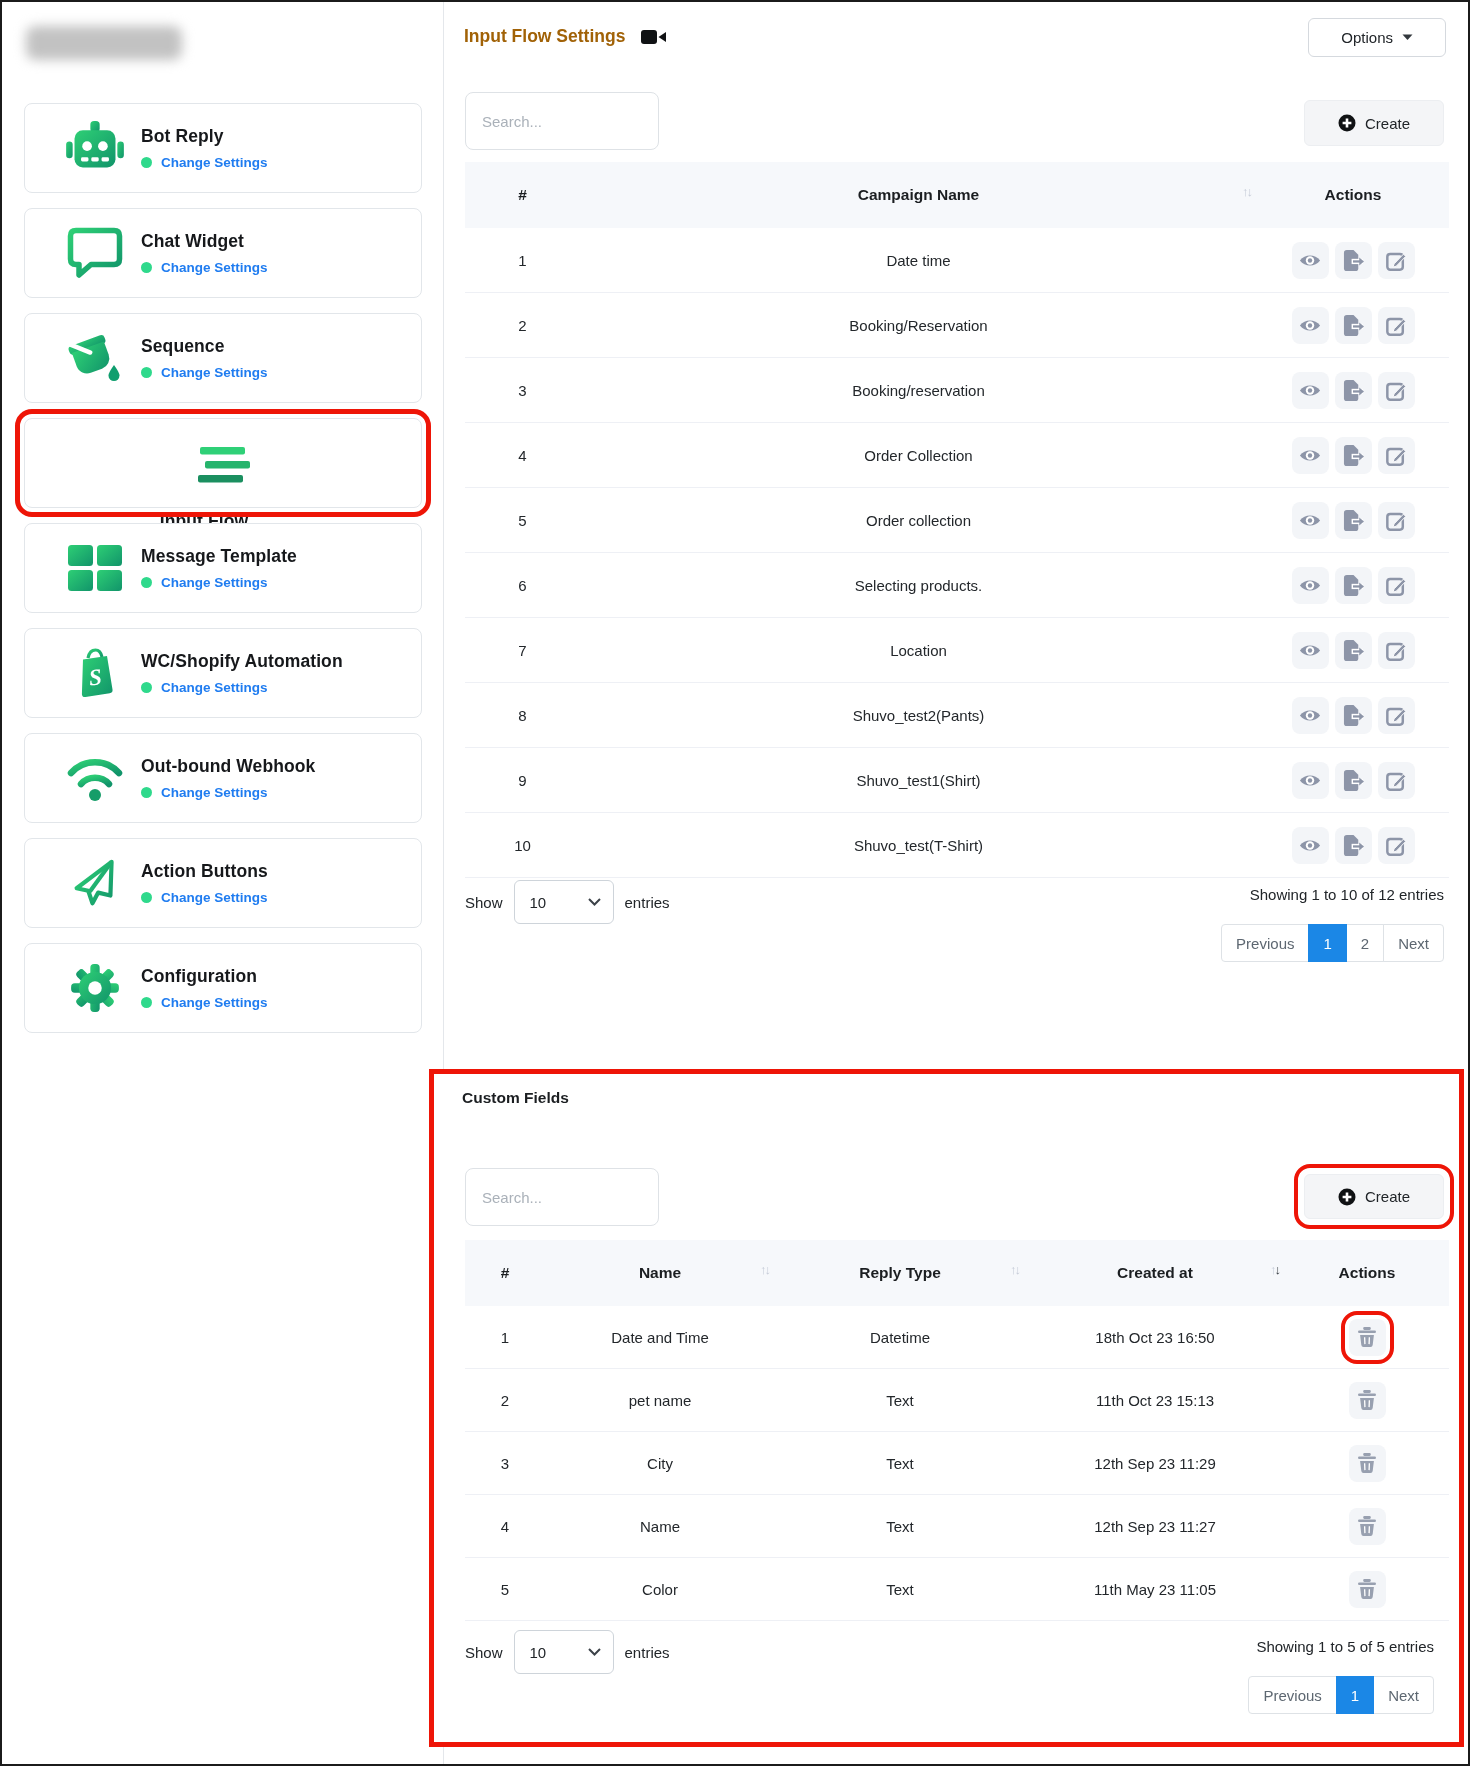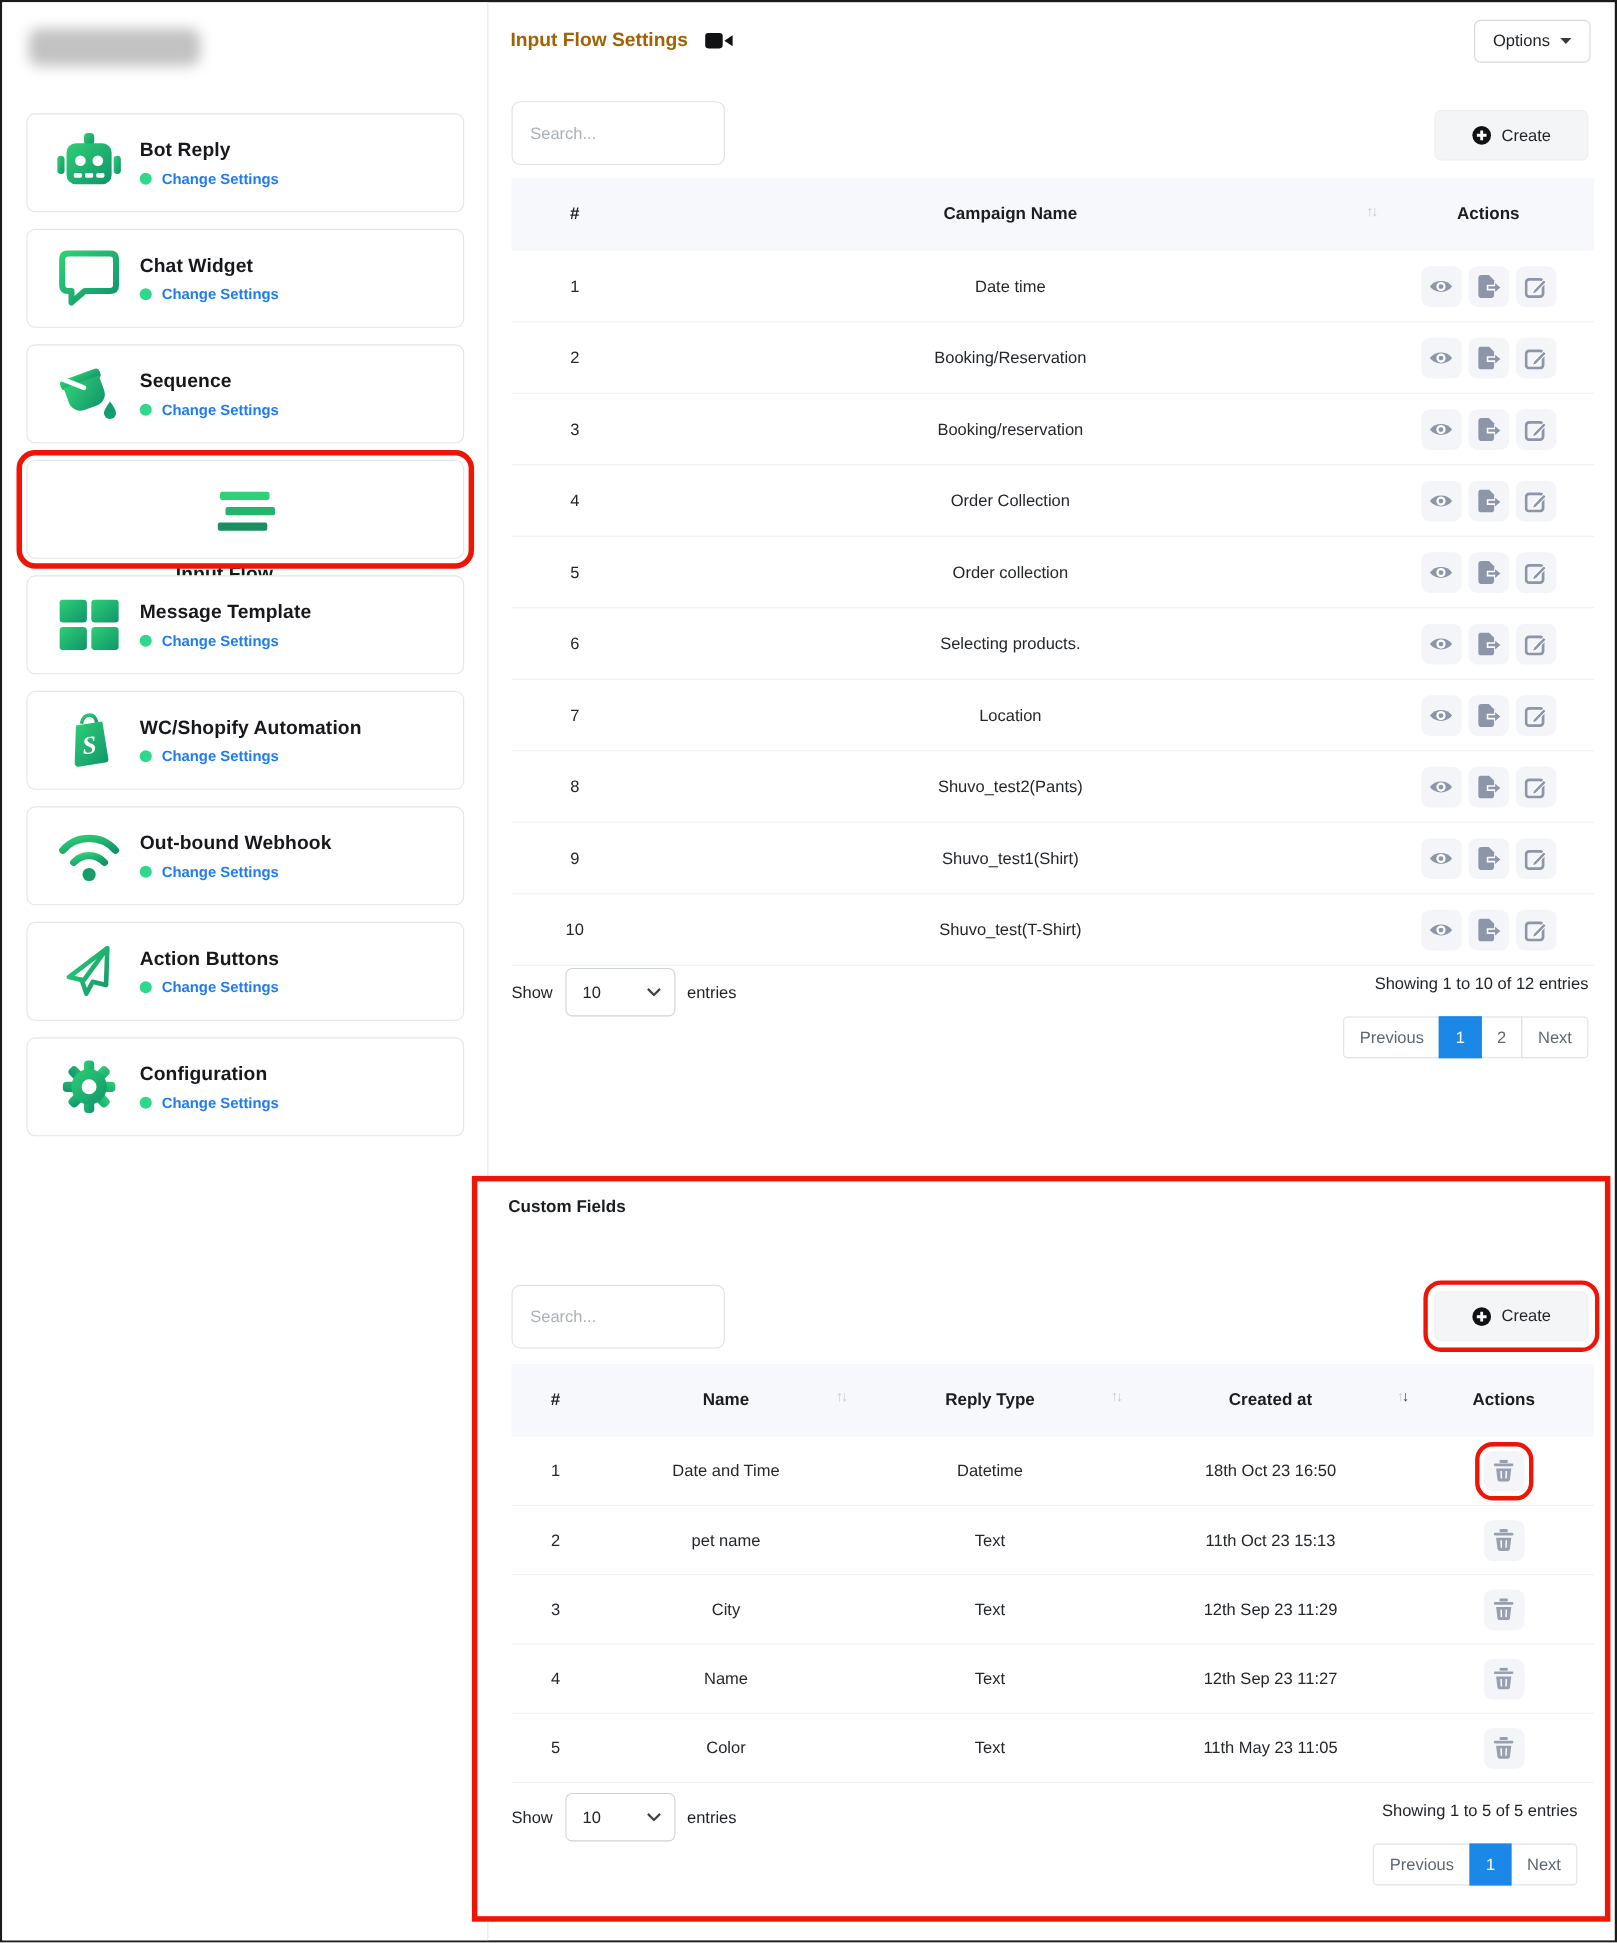--- a/index.html
+++ b/index.html
@@ -1,33 +1,33 @@
 <!DOCTYPE html>
 <html><head>
 <meta charset="utf-8">
 <style>
   html,body{margin:0;padding:0;background:#fff;font-family:"Liberation Sans","DejaVu Sans",sans-serif;}
   .page{position:relative;width:1470px;height:1766px;box-sizing:border-box;border:2px solid #1b1b1b;background:#fff;overflow:hidden;}
   
   .sidebar{position:absolute;left:0;top:0;bottom:0;width:441px;border-right:1px solid #e4e7eb;background:#fff;}
   .logo-blur{position:absolute;left:24px;top:24px;width:156px;height:34px;border-radius:9px;background:#c2c2c2;filter:blur(6px);}
   .cards{position:absolute;left:22px;top:101px;width:398px;display:flex;flex-direction:column;gap:15px;}
-  .scard{box-sizing:border-box;height:90px;border:1px solid #e2e6ea;border-radius:8px;background:#fff;display:flex;align-items:center;padding:0 10px;cursor:pointer;}
+  .scard{box-sizing:border-box;height:90px;border:1px solid #e2e6ea;border-radius:8px;background:#fff;display:flex;align-items:center;padding:0 24px;cursor:pointer;}
   .scard.hl{outline:5px solid #ee1507;outline-offset:4px;flex-direction:column;}
   .s-icon{width:92px;display:flex;justify-content:center;align-items:center;flex:0 0 92px;}
   .s-icon svg{display:block;}
   .s-title{font-size:17.5px;font-weight:600;color:#16181b;letter-spacing:.1px;}
   .s-link-row{display:flex;align-items:center;gap:9px;margin-top:8px;}
   .dot{width:11px;height:11px;border-radius:50%;background:#2fd98c;}
   .s-link{font-size:13.5px;font-weight:700;color:#1f7cf0;text-decoration:none;cursor:pointer;}
   
   .main{position:absolute;left:444px;top:0;right:0;height:980px;}
   .pg-title-row{position:absolute;left:18px;top:24px;display:flex;align-items:center;gap:16px;}
   .pg-title{font-size:17.5px;font-weight:700;color:#a16207;}
-  .btn-options{position:absolute;top:16px;right:22px;height:39px;padding:0 16px;background:#fff;border:1px solid #d5d9de;border-radius:6px;font-size:15px;color:#212529;display:flex;align-items:center;gap:9px;cursor:pointer;font-family:inherit;}
+  .btn-options{position:absolute;top:16px;right:22px;height:39px;padding:0 32px;background:#fff;border:1px solid #d5d9de;border-radius:6px;font-size:15px;color:#212529;display:flex;align-items:center;gap:9px;cursor:pointer;font-family:inherit;}
   .search{position:absolute;left:19px;top:90px;width:194px;height:58px;box-sizing:border-box;border:1px solid #dee2e6;border-radius:8px;padding:0 16px;font-size:15px;color:#212529;font-family:inherit;outline:none;}
   .search::placeholder{color:#aab1b9;}
   .btn-create{position:absolute;right:24px;top:98px;width:140px;height:46px;background:#f4f5f7;border:1px solid #eceef1;border-radius:6px;font-size:15px;color:#212529;display:flex;align-items:center;justify-content:center;gap:9px;cursor:pointer;font-family:inherit;}
   
   .tbl{position:absolute;left:19px;top:160px;width:984px;}
   .thead{display:grid;grid-template-columns:115px auto 192px;background:#f6f8fb;height:66px;align-items:center;font-size:15.5px;font-weight:700;color:#1b1e21;}
   .thead>div{text-align:center;position:relative;}
   .trow{display:grid;grid-template-columns:115px auto 192px;height:64px;align-items:center;border-bottom:1px solid #eef0f5;font-size:15px;color:#23272b;}
   .trow>div{text-align:center;}
   .sort{position:absolute;right:6px;top:-2px;font-size:13px;color:#c6ccd8;letter-spacing:-2px;font-weight:400;}

